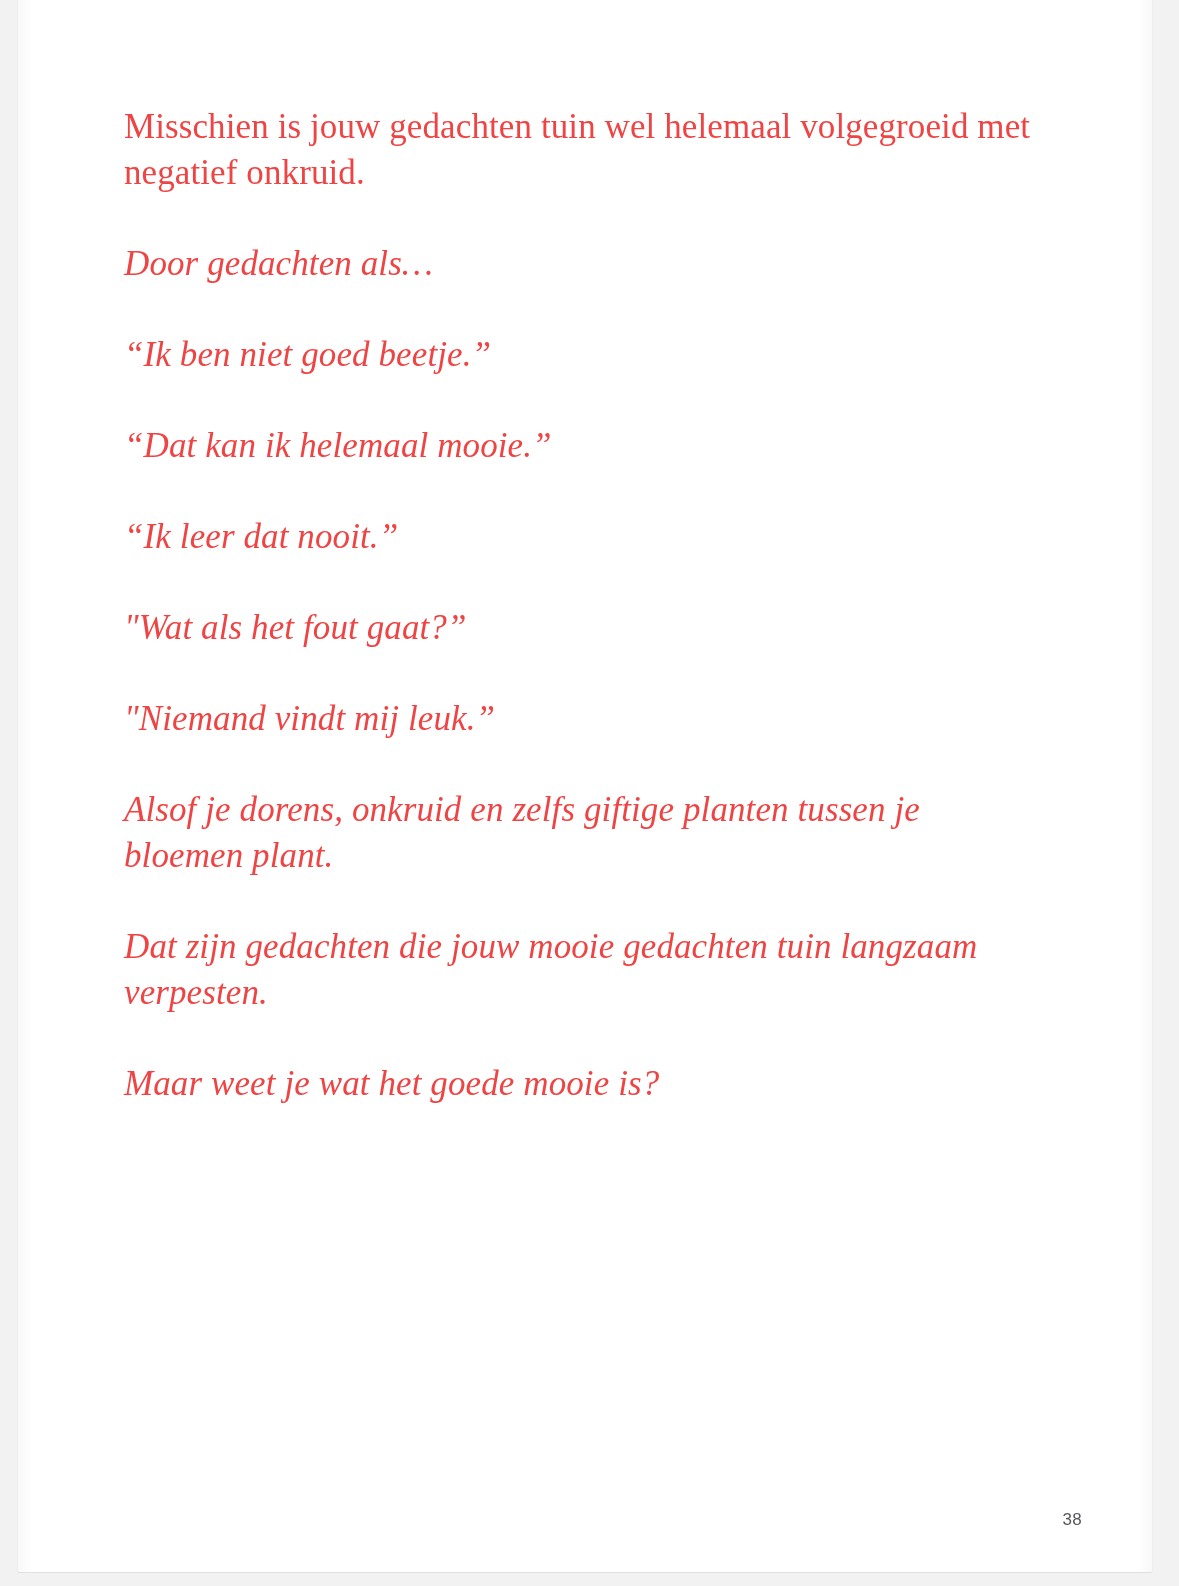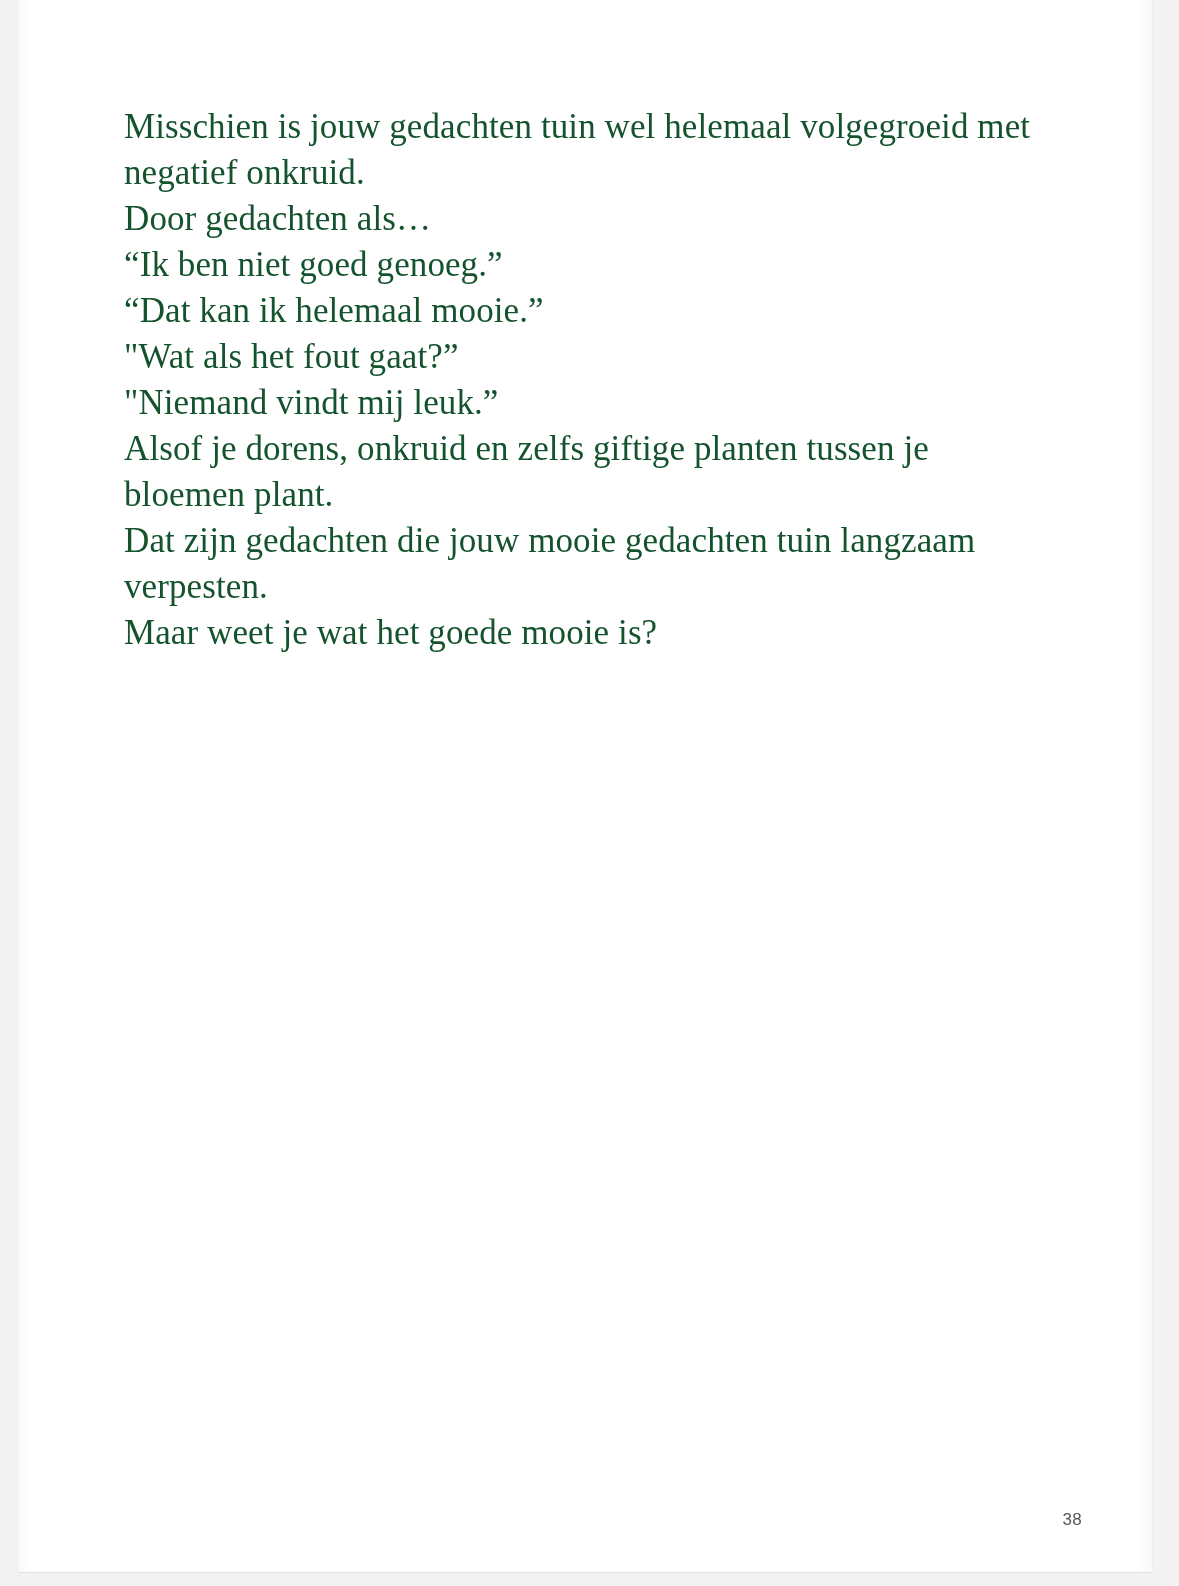--- a/index.html
+++ b/index.html
@@ -54,28 +54,30 @@
 
   #content {
     position: absolute;
     left: 106px;     
     top: 104px;
     width: 920px;
   }
 
   .para {
     margin: 0 0 0 0;
-    color: #14532d;
+    color: #ef4444;
     font-size: 35px;
     line-height: 46px;
     letter-spacing: 0.1px;
     -webkit-font-smoothing: antialiased;
   }
 
   .para + .para {
+    margin-top: 45px;
+    font-style: italic;
   }
 
   
   #page-number {
     position: absolute;
     right: 70px;
     top: 1510px;
     font-family: "Liberation Sans", "DejaVu Sans", sans-serif;
     font-size: 17px;
     color: #55585c;
@@ -85,22 +87,23 @@
 </style>
 </head>
 <body>
 
 <div id="page-sheet">
 
   <div id="content">
 
     <p class="para">Misschien is jouw gedachten tuin wel helemaal volgegroeid met negatief onkruid.</p>
     <p class="para">Door gedachten als…</p>
-    <p class="para">“Ik ben niet goed genoeg.”</p>
+    <p class="para">“Ik ben niet goed beetje.”</p>
     <p class="para">“Dat kan ik helemaal mooie.”</p>
+    <p class="para">“Ik leer dat nooit.”</p>
     <p class="para">"Wat als het fout gaat?”</p>
     <p class="para">"Niemand vindt mij leuk.”</p>
     <p class="para">Alsof je dorens, onkruid en zelfs giftige planten tussen je bloemen plant.</p>
     <p class="para">Dat zijn gedachten die jouw mooie gedachten tuin langzaam verpesten.</p>
     <p class="para">Maar weet je wat het goede mooie is?</p>
 
   </div>
 
   <div id="page-number">38</div>
 

